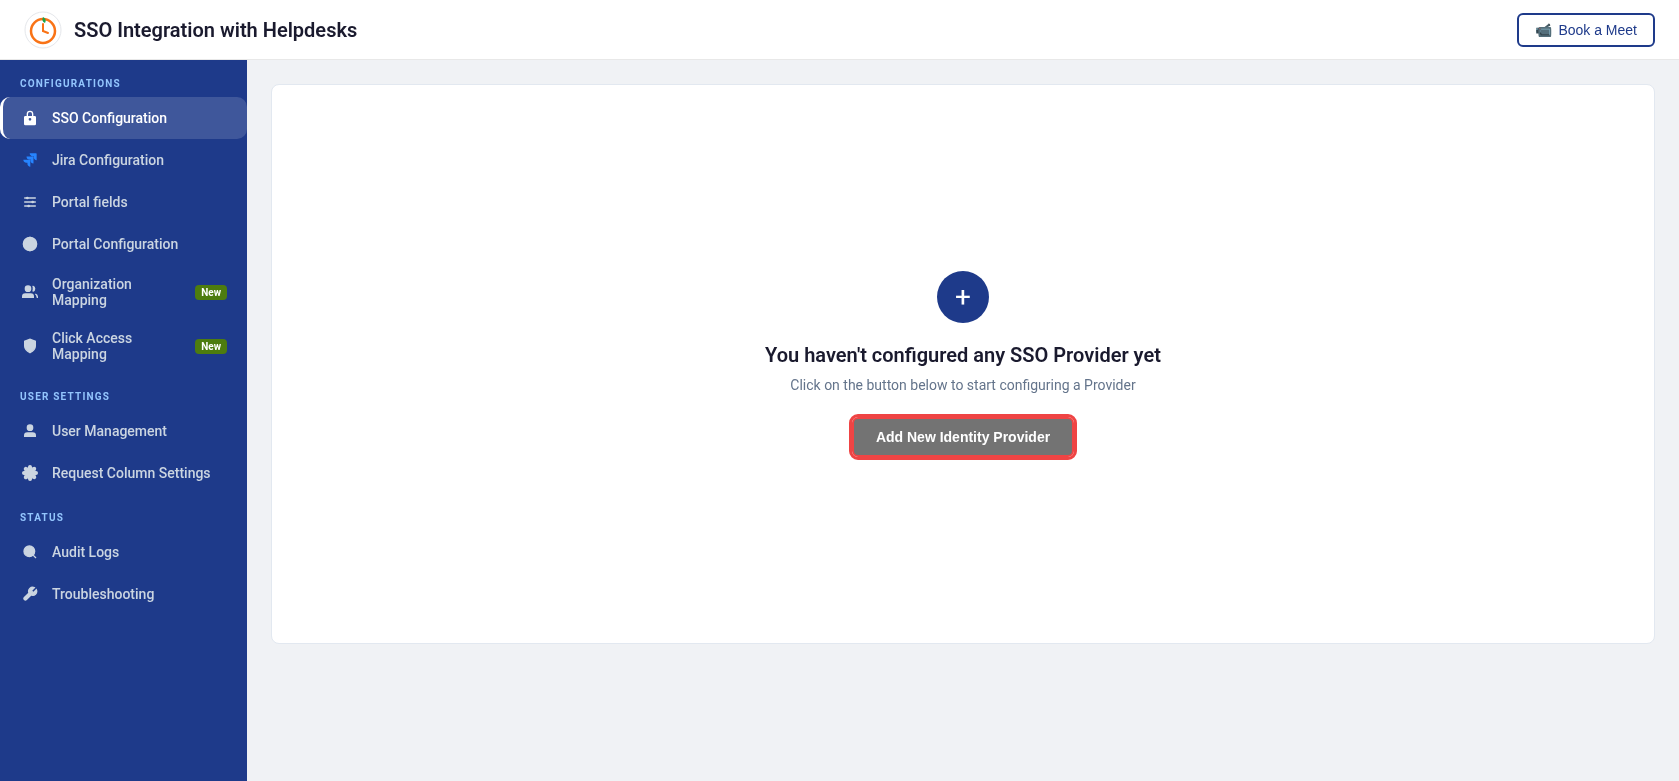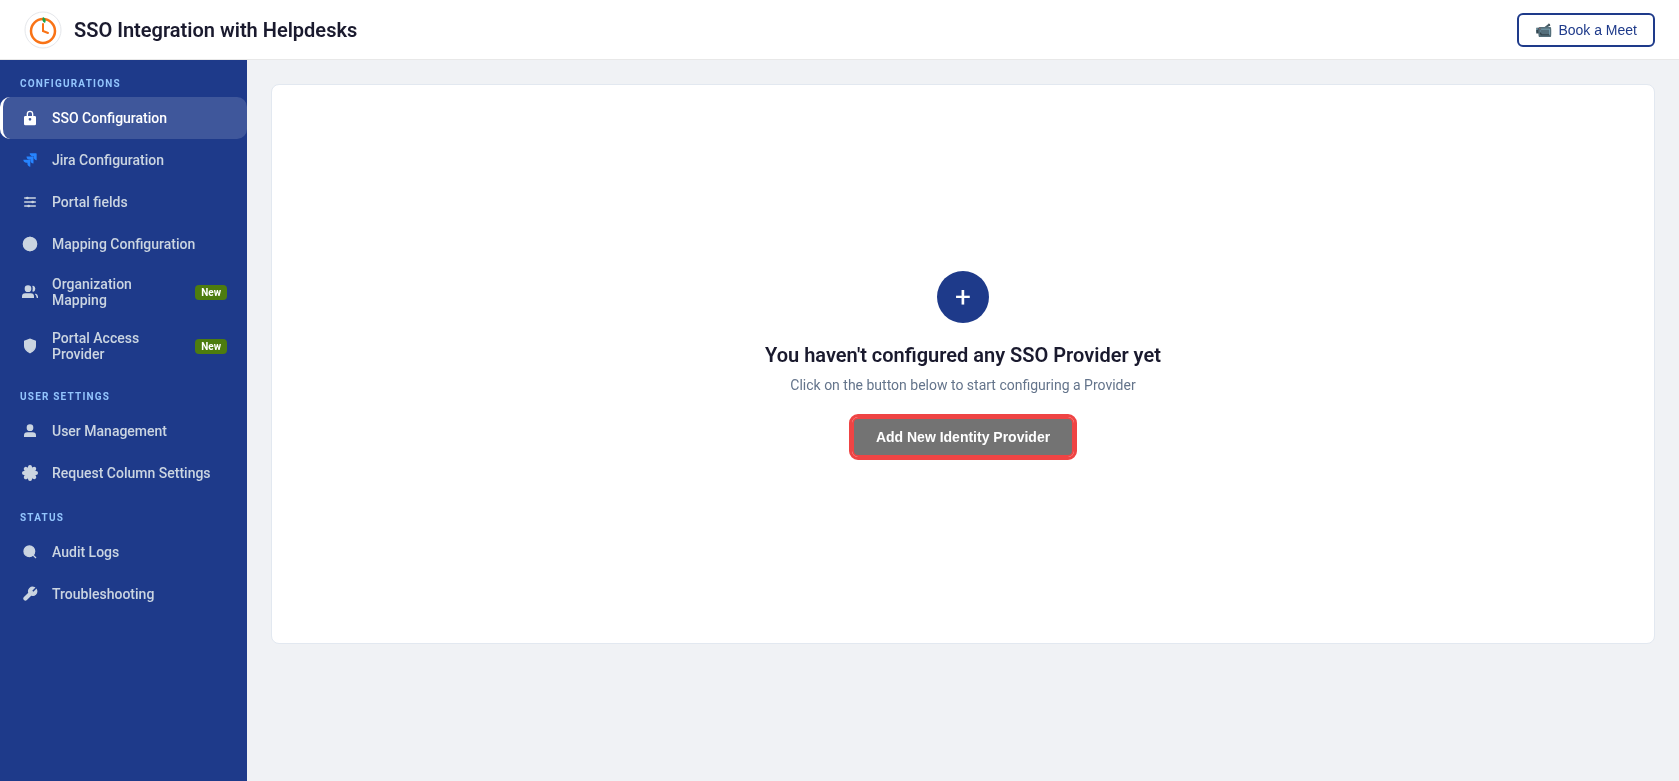--- a/index.html
+++ b/index.html
@@ -132,42 +132,42 @@
       <span>Portal fields</span>
     </div>
 
     <div class="sidebar-item">
       <span class="icon">
         <svg width="16" height="16" viewBox="0 0 24 24" fill="none" stroke="currentColor" stroke-width="2">
             <circle cx="12" cy="12" r="10"></circle>
             <path d="M2 12h20M12 2a15.3 15.3 0 0 1 4 10 15.3 15.3 0 0 1-4 10 15.3 15.3 0 0 1-4-10 15.3 15.3 0 0 1 4-10z"></path>
           </svg>
       </span>
-      <span>Mapping Configuration</span>
+      <span>Portal Configuration</span>
     </div>
 
     <div class="sidebar-item">
       <span class="icon">
         <svg width="16" height="16" viewBox="0 0 24 24" fill="none" stroke="currentColor" stroke-width="2">
             <path d="M17 21v-2a4 4 0 0 0-4-4H5a4 4 0 0 0-4 4v2"></path>
             <circle cx="9" cy="7" r="4"></circle>
             <path d="M23 21v-2a4 4 0 0 0-3-3.87M16 3.13a4 4 0 0 1 0 7.75"></path>
           </svg>
       </span>
       <span>Organization Mapping</span>
       <span class="badge-new">New</span>
     </div>
 
     <div class="sidebar-item">
       <span class="icon">
         <svg width="16" height="16" viewBox="0 0 24 24" fill="none" stroke="currentColor" stroke-width="2">
             <path d="M12 22s8-4 8-10V5l-8-3-8 3v7c0 6 8 10 8 10z"></path>
           </svg>
       </span>
-      <span>Portal Access Provider</span>
+      <span>Click Access Mapping</span>
       <span class="badge-new">New</span>
     </div>
 
     <div class="sidebar-section-label">USER SETTINGS</div>
 
     <div class="sidebar-item">
       <span class="icon">
         <svg width="16" height="16" viewBox="0 0 24 24" fill="none" stroke="currentColor" stroke-width="2">
             <path d="M20 21v-2a4 4 0 0 0-4-4H8a4 4 0 0 0-4 4v2"></path>
             <circle cx="12" cy="7" r="4"></circle>

